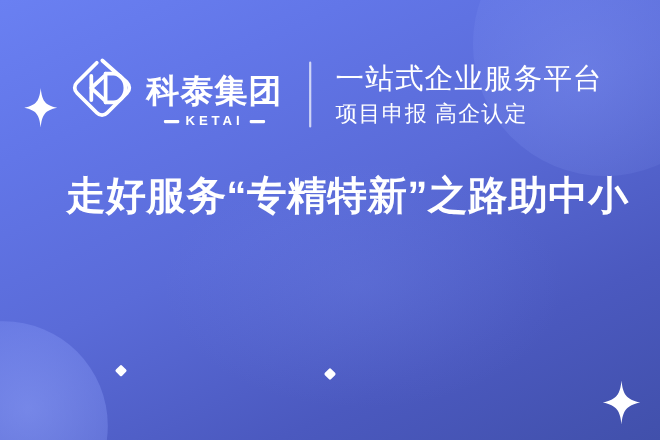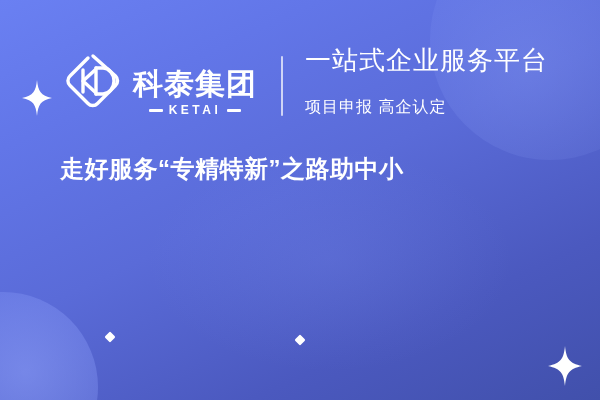--- a/index.html
+++ b/index.html
@@ -105,50 +105,49 @@
     background: rgba(255,255,255,0.70);
     border-radius: 1px;
     margin: 0 22px 0 24px;
     flex: 0 0 auto;
   }
 
   #tagline-block {
     display: flex;
     flex-direction: column;
     justify-content: center;
-    gap: 16px;
   }
   #tagline-primary {
     color: #ffffff;
     font-size: 26px;
     font-weight: 400;
     letter-spacing: 1px;
     line-height: 1.12;
     white-space: nowrap;
   }
   #tagline-secondary {
     color: #ffffff;
-    font-size: 16px;
+    font-size: 20px;
     font-weight: 400;
     letter-spacing: 1px;
     line-height: 1.15;
     margin-top: 7px;
     white-space: nowrap;
   }
 
   
   #headline {
     position: absolute;
     left: 60px;
     top: 152px;
     width: 500px;
   }
   .headline-line {
     color: #ffffff;
-    font-size: 24px;
+    font-size: 36px;
     font-weight: bold;
     line-height: 1.42;
     letter-spacing: 0.5px;
     white-space: nowrap;
   }
 
   
   .diamond {
     position: absolute;
     background: #ffffff;

